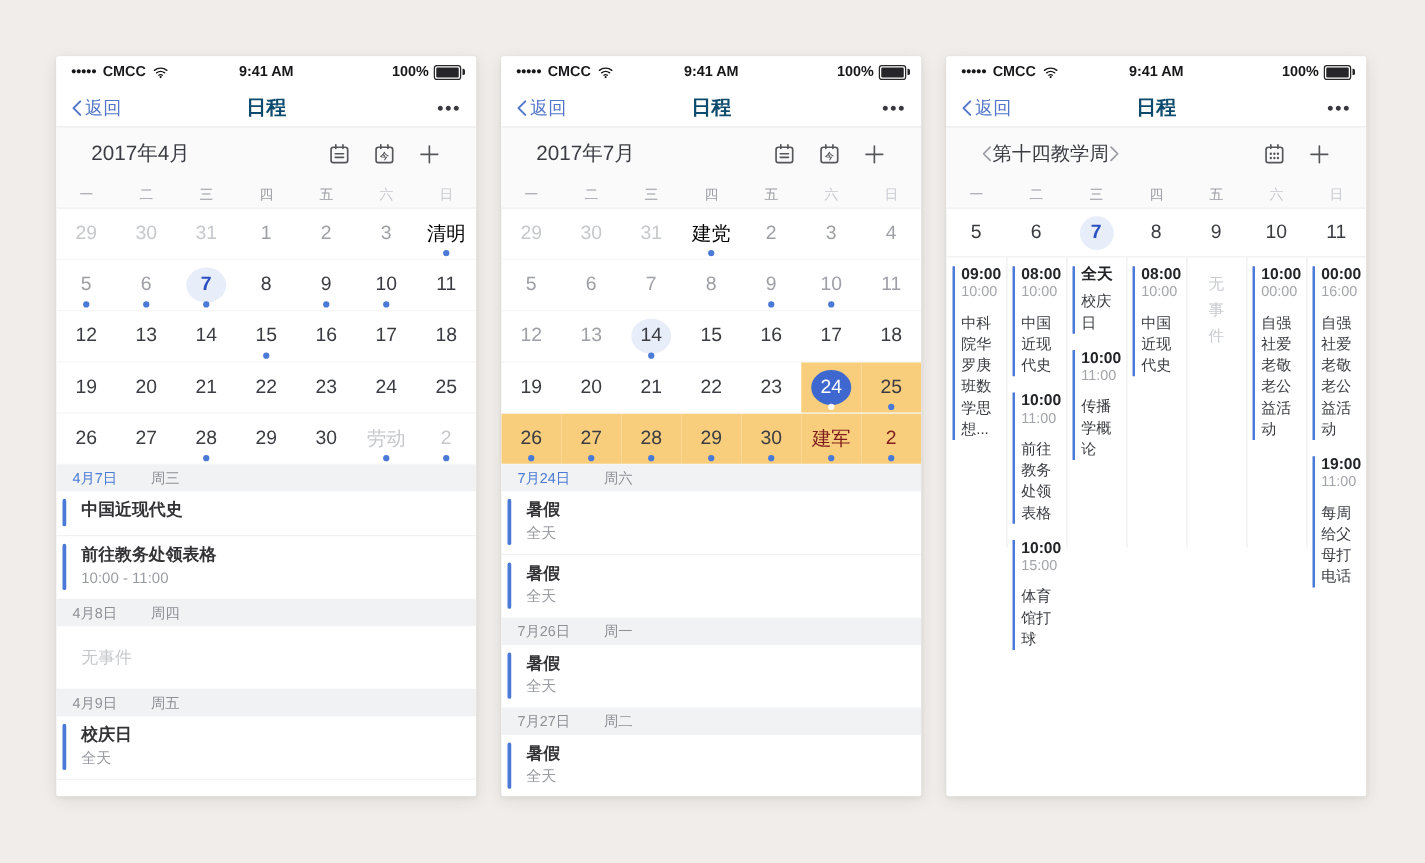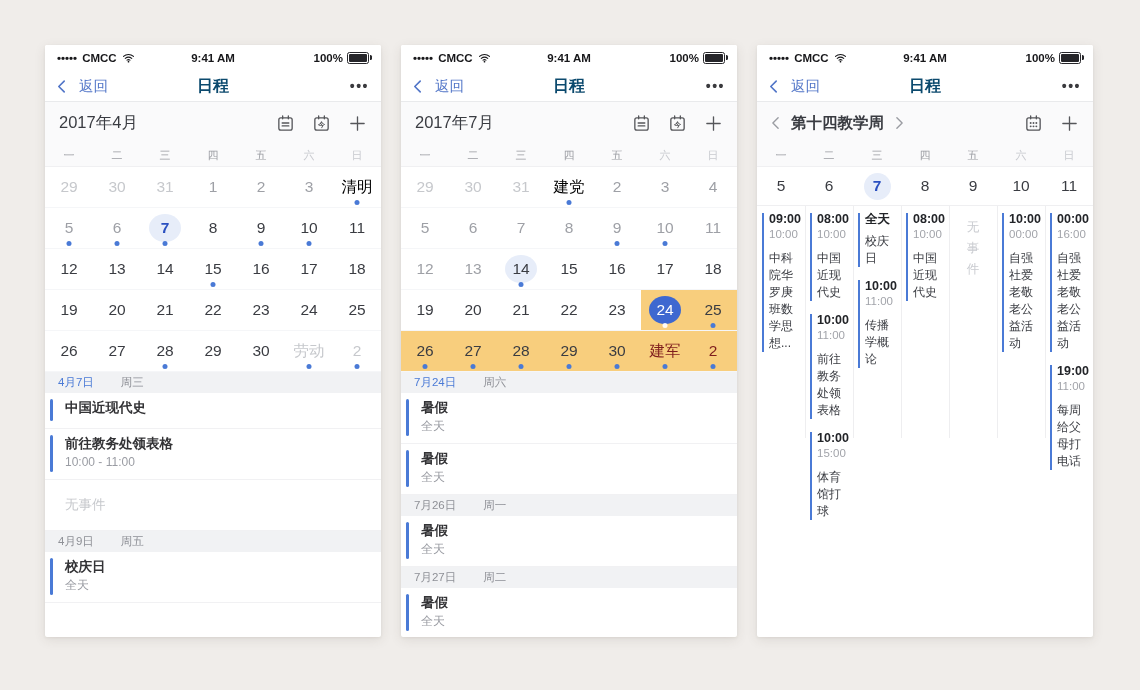--- a/index.html
+++ b/index.html
@@ -14,29 +14,29 @@
   .sb-time{position:absolute;left:50%;transform:translateX(-50%);}
   .sb-right{margin-left:auto;display:flex;align-items:center;}
   .wifi svg{width:13px;height:10px;display:block;}
   .wifi path{fill:none;stroke:#17171A;stroke-width:1.4;stroke-linecap:round;}
   .wifi circle{fill:#17171A;}
   .batt{width:20px;height:10px;border:1px solid #26262A;border-radius:2.5px;position:relative;margin-left:4px;}
   .batt::before{content:'';position:absolute;inset:1px;background:#26262A;border-radius:1px;}
   .batt::after{content:'';position:absolute;right:-3.5px;top:2px;width:2px;height:5px;background:#26262A;border-radius:0 1.5px 1.5px 0;}
   
   .navbar{height:30px;display:flex;align-items:center;padding:0 12px;border-bottom:1px solid #E9EAEC;position:relative;background:#fff;}
-  .back{display:flex;align-items:center;gap:13px;color:#5276C8;font-size:14.5px;cursor:pointer;}
+  .back{display:flex;align-items:center;gap:2px;color:#5276C8;font-size:14.5px;cursor:pointer;}
   .back svg{width:9px;height:15px;display:block;}
   .back path{fill:none;stroke:#5276C8;stroke-width:1.8;stroke-linecap:round;stroke-linejoin:round;}
   .nav-title{position:absolute;left:50%;transform:translateX(-50%);font-size:16px;font-weight:bold;color:#0c4a6e;}
   .more{margin-left:auto;color:#3A3A3E;font-size:14px;font-weight:bold;letter-spacing:1.5px;cursor:pointer;}
   
-  .subheader{height:42px;display:flex;align-items:center;padding:0 14px;background:#FAFAFB;text-align:right;}
+  .subheader{height:42px;display:flex;align-items:center;padding:0 28px;background:#FAFAFB;text-align:right;}
   .month-label{font-size:16.5px;color:#3A3C42;}
-  .weeknav{display:flex;align-items:center;gap:11px;font-weight:bold;}
+  .weeknav{display:flex;align-items:center;}
   .weeknav .wk-label{font-size:15.5px;color:#3A3C42;}
   .chev{display:flex;cursor:pointer;}
   .chev svg{width:9px;height:14px;display:block;}
   .chev path{fill:none;stroke:#9A9CA2;stroke-width:1.6;stroke-linecap:round;stroke-linejoin:round;}
   .chev.right svg{transform:scaleX(-1);}
   .tools{margin-left:auto;display:flex;align-items:center;gap:17px;}
   .tool-icon{cursor:pointer;display:flex;}
   .tool-icon svg{width:19px;height:19px;display:block;fill:none;stroke:#55565A;stroke-width:1.4;stroke-linecap:round;}
   .tool-icon circle{fill:#55565A;stroke:none;}
   .tool-icon text{fill:#55565A;stroke:none;font-size:7.5px;font-weight:bold;}
@@ -280,20 +280,24 @@
         <span class="sec-date accent">4月7日</span>
         <span class="sec-week">周三</span>
       </div>
       <div class="event">
         <div class="event-title">中国近现代史</div>
       </div>
       <div class="event">
         <div class="event-title">前往教务处领表格</div>
         <div class="event-time">10:00 - 11:00</div>
       </div>
+      <div class="sec-header">
+        <span class="sec-date">4月8日</span>
+        <span class="sec-week">周四</span>
+      </div>
       <div class="empty-block">无事件</div>
       <div class="sec-header">
         <span class="sec-date">4月9日</span>
         <span class="sec-week">周五</span>
       </div>
       <div class="event">
         <div class="event-title">校庆日</div>
         <div class="event-time">全天</div>
       </div>
     </div>

